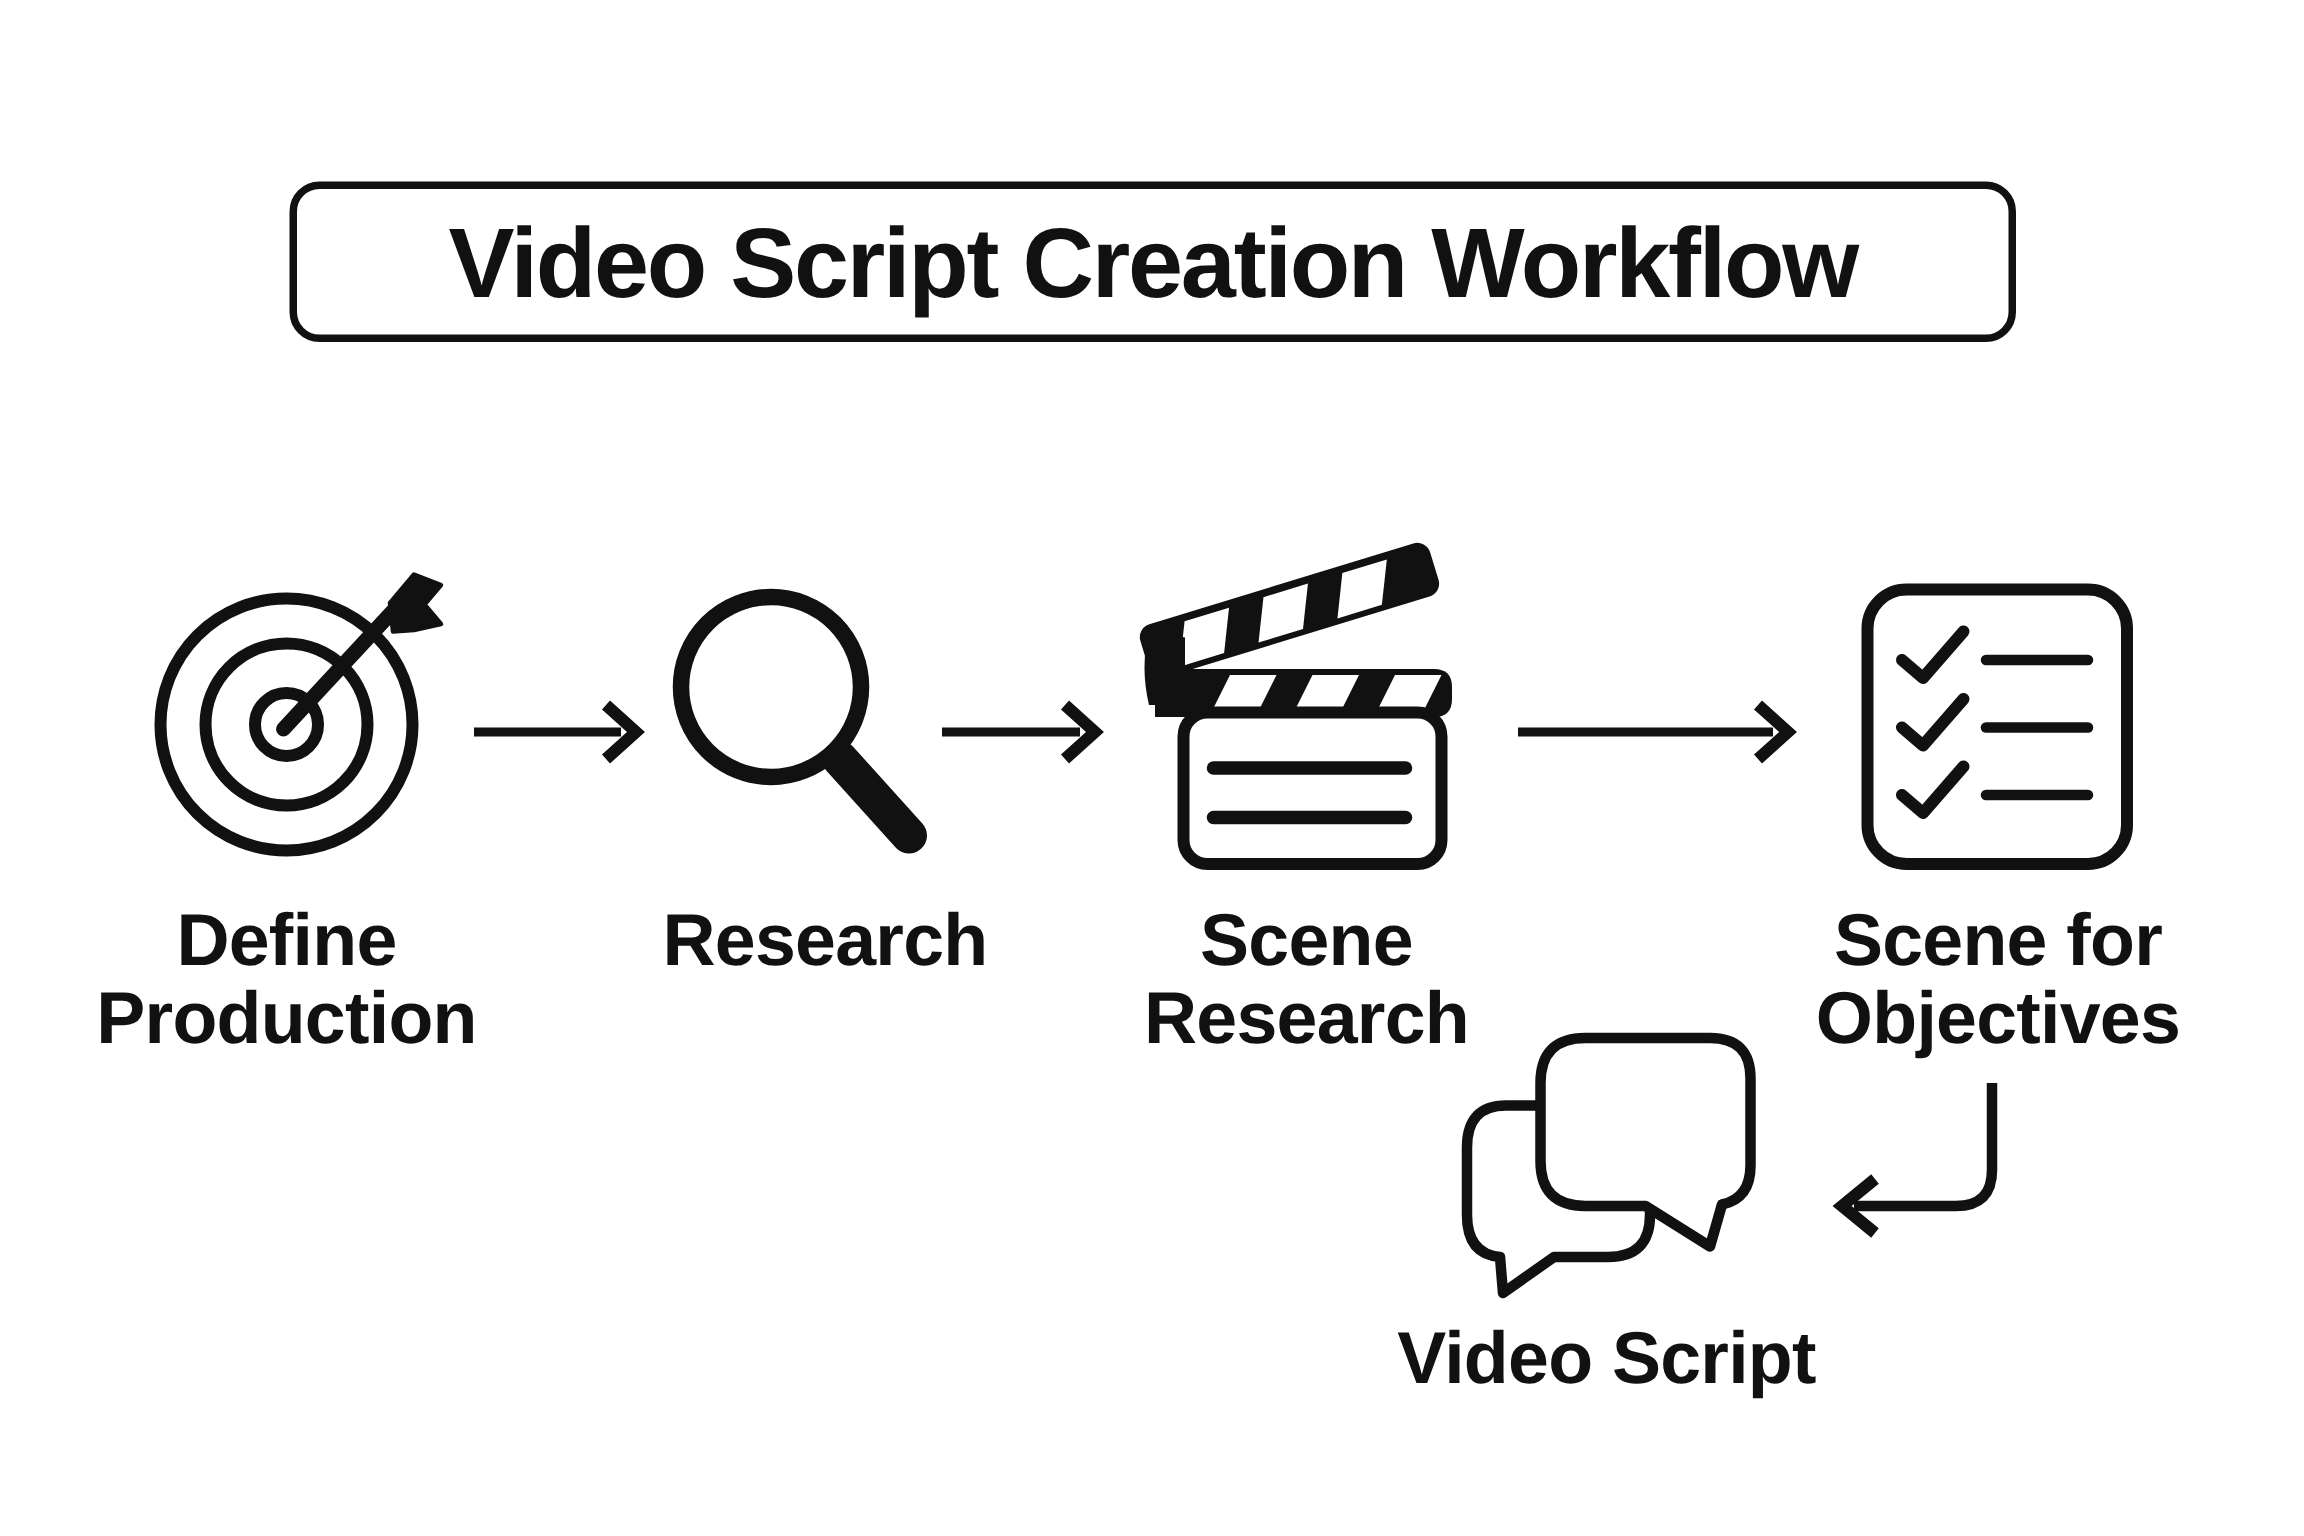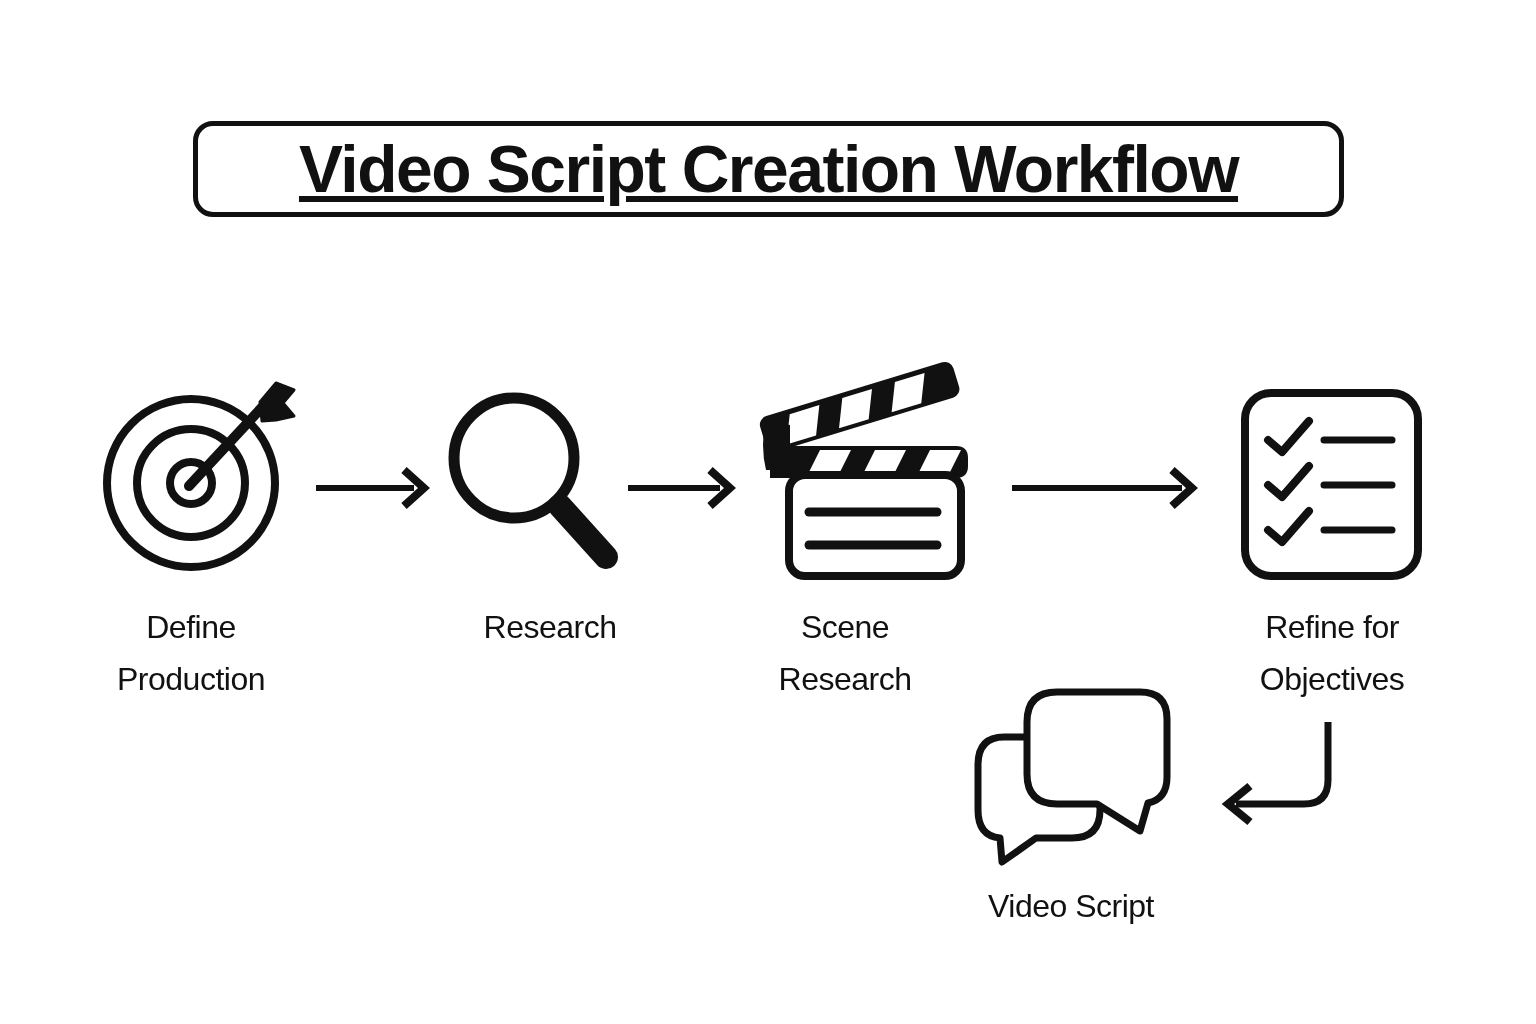--- a/index.html
+++ b/index.html
@@ -10,48 +10,47 @@
     width: 1536px;
     height: 1024px;
     background: var(--bg);
     overflow: hidden;
     font-family: "Liberation Sans", sans-serif;
     color: var(--ink);
   }
   .title-box {
     position: absolute;
     left: 193px; top: 121px;
-    width: 1151px; height: 96px;
+    width: 1151px; height: 107px;
     border: 5px solid var(--ink);
     border-radius: 20px;
     display: flex;
     align-items: center;
     justify-content: center;
     background: var(--bg);
-    text-decoration: underline;
   }
   .title-text {
     font-size: 66px;
     font-weight: 700;
     letter-spacing: -1.5px;
     color: var(--ink);
     white-space: nowrap;
   }
   .diagram-svg {
     position: absolute;
     left: 0; top: 0;
     width: 1536px; height: 1024px;
     color: var(--ink);
   }
   .step-label {
     position: absolute;
     transform: translateX(-50%);
     text-align: center;
-    font-size: 32px;
-    font-weight: 400;
+    font-size: 49px;
+    font-weight: 700;
     line-height: 52px;
     letter-spacing: -0.5px;
     color: var(--ink);
     white-space: nowrap;
   }
   .step-label span { display: block; }
 </style>
 </head>
 <body>
 
@@ -135,27 +134,27 @@
 
   <div class="step-label" style="left:191px; top:601px">
     <span>Define</span>
     <span>Production</span>
   </div>
 
   <div class="step-label" style="left:550px; top:601px">
     <span>Research</span>
   </div>
 
-  <div class="step-label" style="left:845px; top:601px">
+  <div class="step-label" style="left:871px; top:601px">
     <span>Scene</span>
     <span>Research</span>
   </div>
 
   <div class="step-label" style="left:1332px; top:601px">
-    <span>Refine for</span>
+    <span>Scene for</span>
     <span>Objectives</span>
   </div>
 
   <div class="step-label" style="left:1071px; top:880px">
     <span>Video Script</span>
   </div>
 
 </div>
 
 </body></html>

